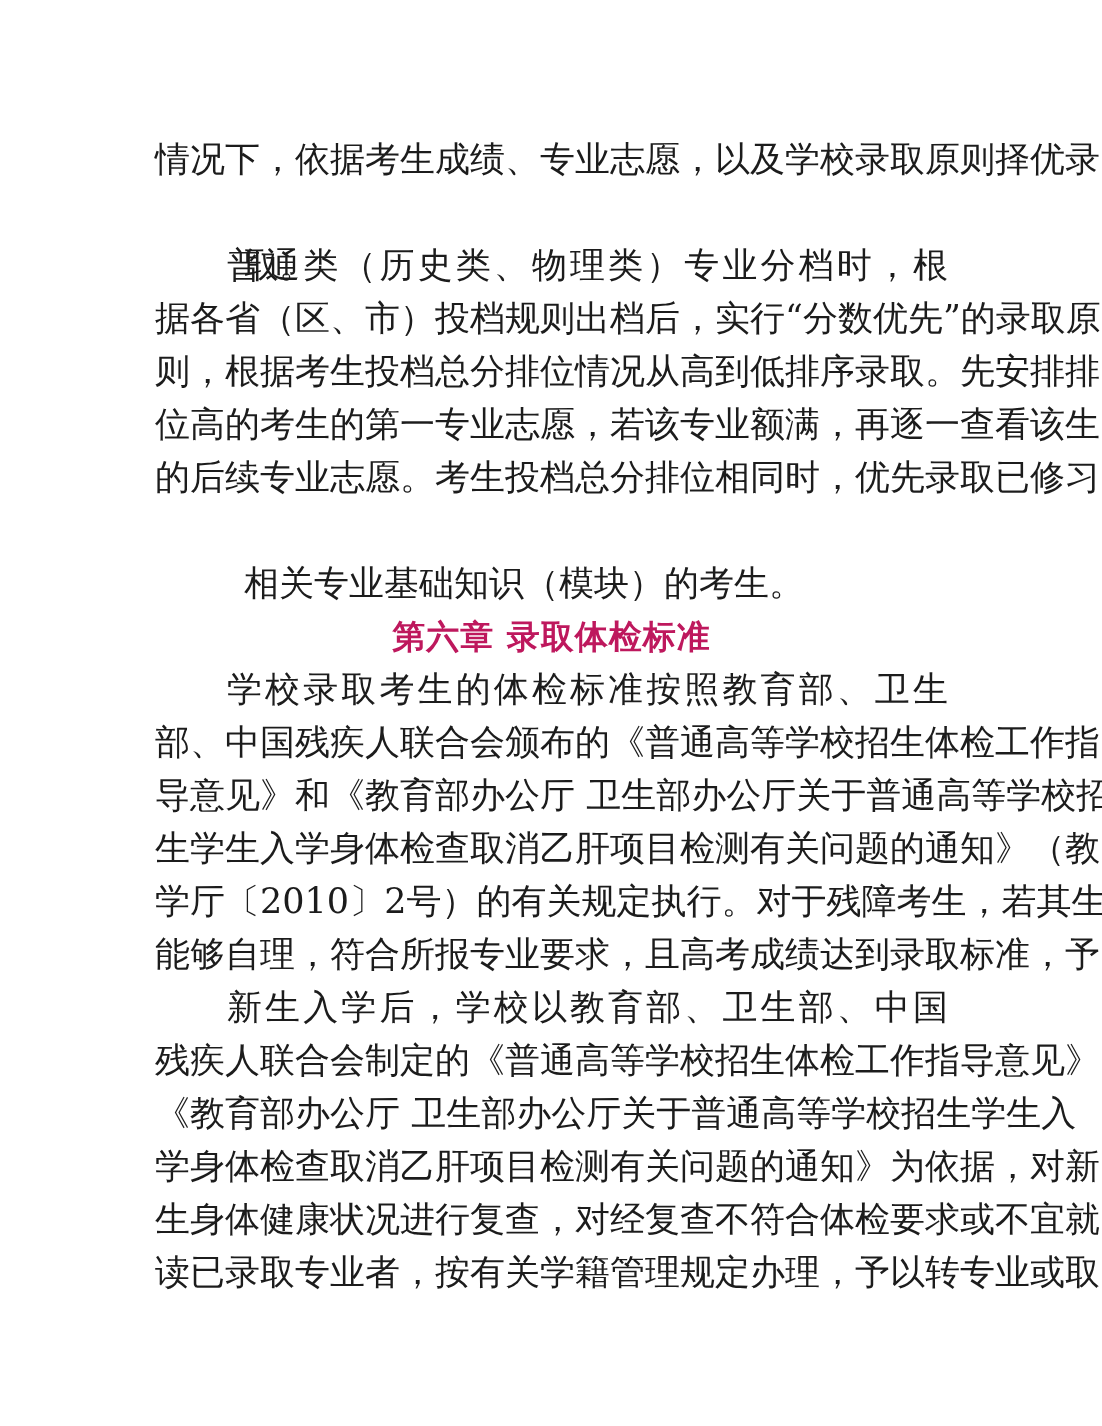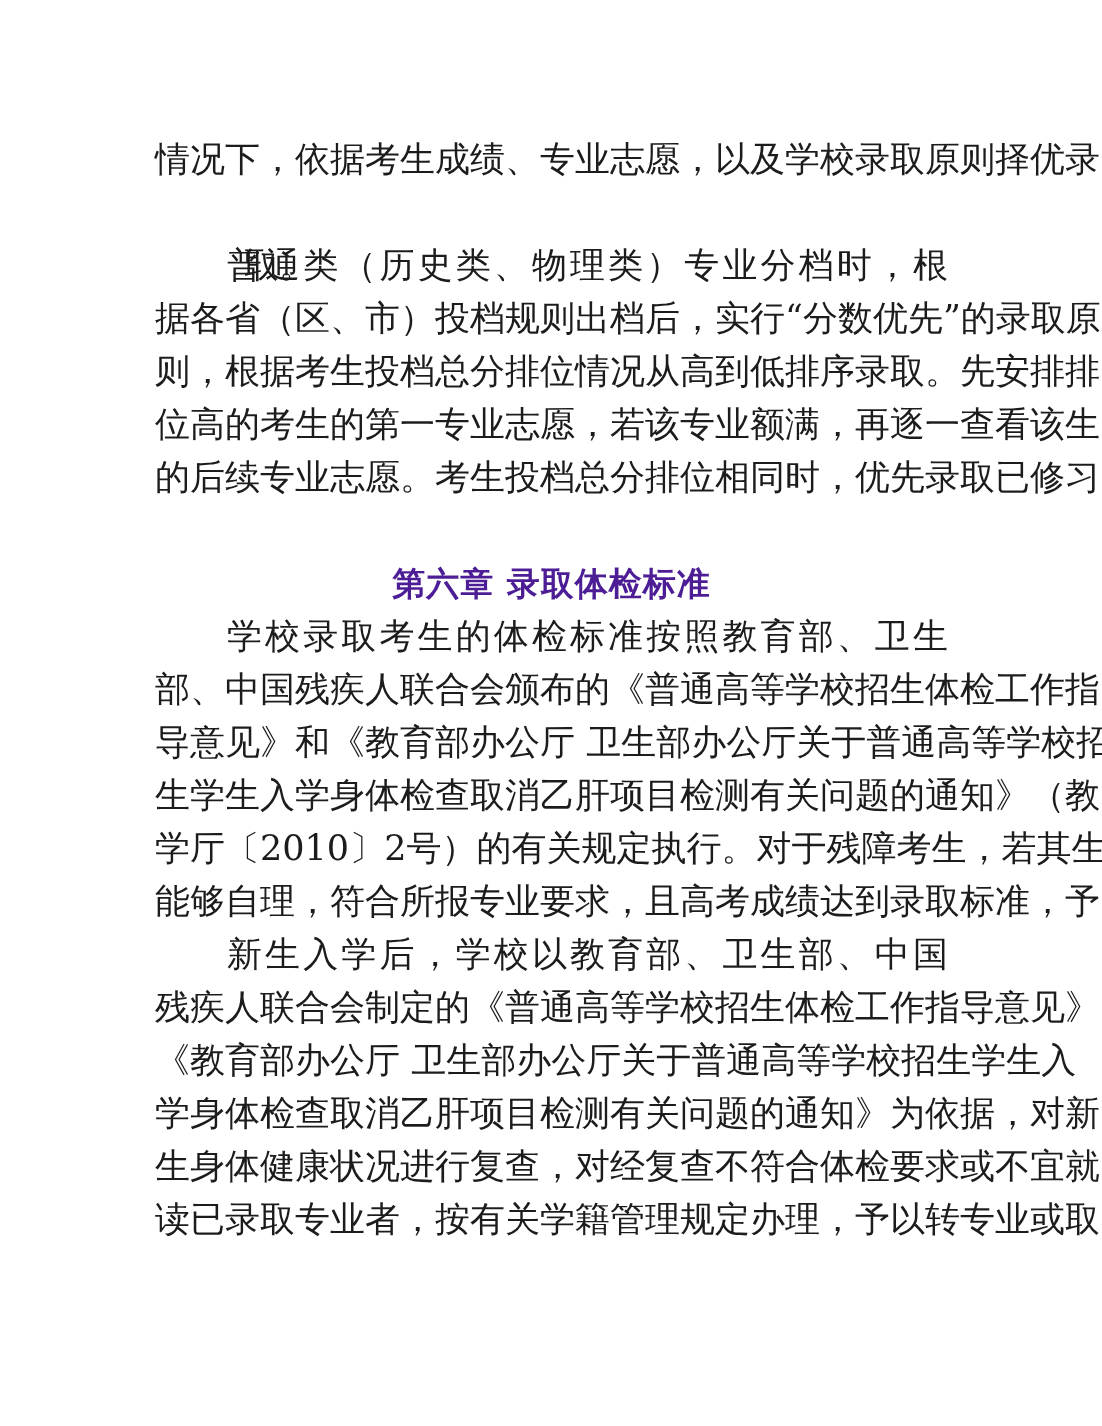--- a/index.html
+++ b/index.html
@@ -76,21 +76,21 @@
   }
 
   .chapter-heading {
     height: 53px;
     line-height: 53px;
     text-align: center;
     font-family: "DejaVu Sans", "Liberation Sans", sans-serif;
     font-weight: 700;
     font-size: 33px;
     letter-spacing: 1px;
-    color: #4c1d95;
+    color: #be185d;
   }
 </style>
 </head>
 <body>
 
 <div class="page">
   <div class="textblock">
 
     <div class="para">
       <div class="line just">
@@ -109,20 +109,23 @@
         <span style="display: flex; flex: 1 1 0%; justify-content: space-between;"><span>据</span><span>各</span><span>省</span><span>（</span><span>区</span><span>、</span><span>市</span><span>）</span><span>投</span><span>档</span><span>规</span><span>则</span><span>出</span><span>档</span><span>后</span><span>，</span><span>实</span><span>行</span><span>“</span><span>分</span><span>数</span><span>优</span><span>先</span><span>”</span><span>的</span><span>录</span><span>取</span><span>原</span></span>
       </div>
       <div class="line just">
         <span style="display: flex; flex: 1 1 0%; justify-content: space-between;"><span>则</span><span>，</span><span>根</span><span>据</span><span>考</span><span>生</span><span>投</span><span>档</span><span>总</span><span>分</span><span>排</span><span>位</span><span>情</span><span>况</span><span>从</span><span>高</span><span>到</span><span>低</span><span>排</span><span>序</span><span>录</span><span>取</span><span>。</span><span>先</span><span>安</span><span>排</span><span>排</span></span>
       </div>
       <div class="line just">
         <span style="display: flex; flex: 1 1 0%; justify-content: space-between;"><span>位</span><span>高</span><span>的</span><span>考</span><span>生</span><span>的</span><span>第</span><span>一</span><span>专</span><span>业</span><span>志</span><span>愿</span><span>，</span><span>若</span><span>该</span><span>专</span><span>业</span><span>额</span><span>满</span><span>，</span><span>再</span><span>逐</span><span>一</span><span>查</span><span>看</span><span>该</span><span>生</span></span>
       </div>
       <div class="line just">
         <span style="display: flex; flex: 1 1 0%; justify-content: space-between;"><span>的</span><span>后</span><span>续</span><span>专</span><span>业</span><span>志</span><span>愿</span><span>。</span><span>考</span><span>生</span><span>投</span><span>档</span><span>总</span><span>分</span><span>排</span><span>位</span><span>相</span><span>同</span><span>时</span><span>，</span><span>优</span><span>先</span><span>录</span><span>取</span><span>已</span><span>修</span><span>习</span></span>
+      </div>
+      <div class="line last">
+        <span>相关专业基础知识（模块）的考生。</span>
       </div>
     </div>
 
     <div class="blank-line"></div>
 
     <div class="chapter-heading">第六章 录取体检标准</div>
 
     <div class="para">
       <div class="line just indent2">
         <span style="display: flex; flex: 1 1 0%; justify-content: space-between;"><span>学</span><span>校</span><span>录</span><span>取</span><span>考</span><span>生</span><span>的</span><span>体</span><span>检</span><span>标</span><span>准</span><span>按</span><span>照</span><span>教</span><span>育</span><span>部</span><span>、</span><span>卫</span><span>生</span></span>

